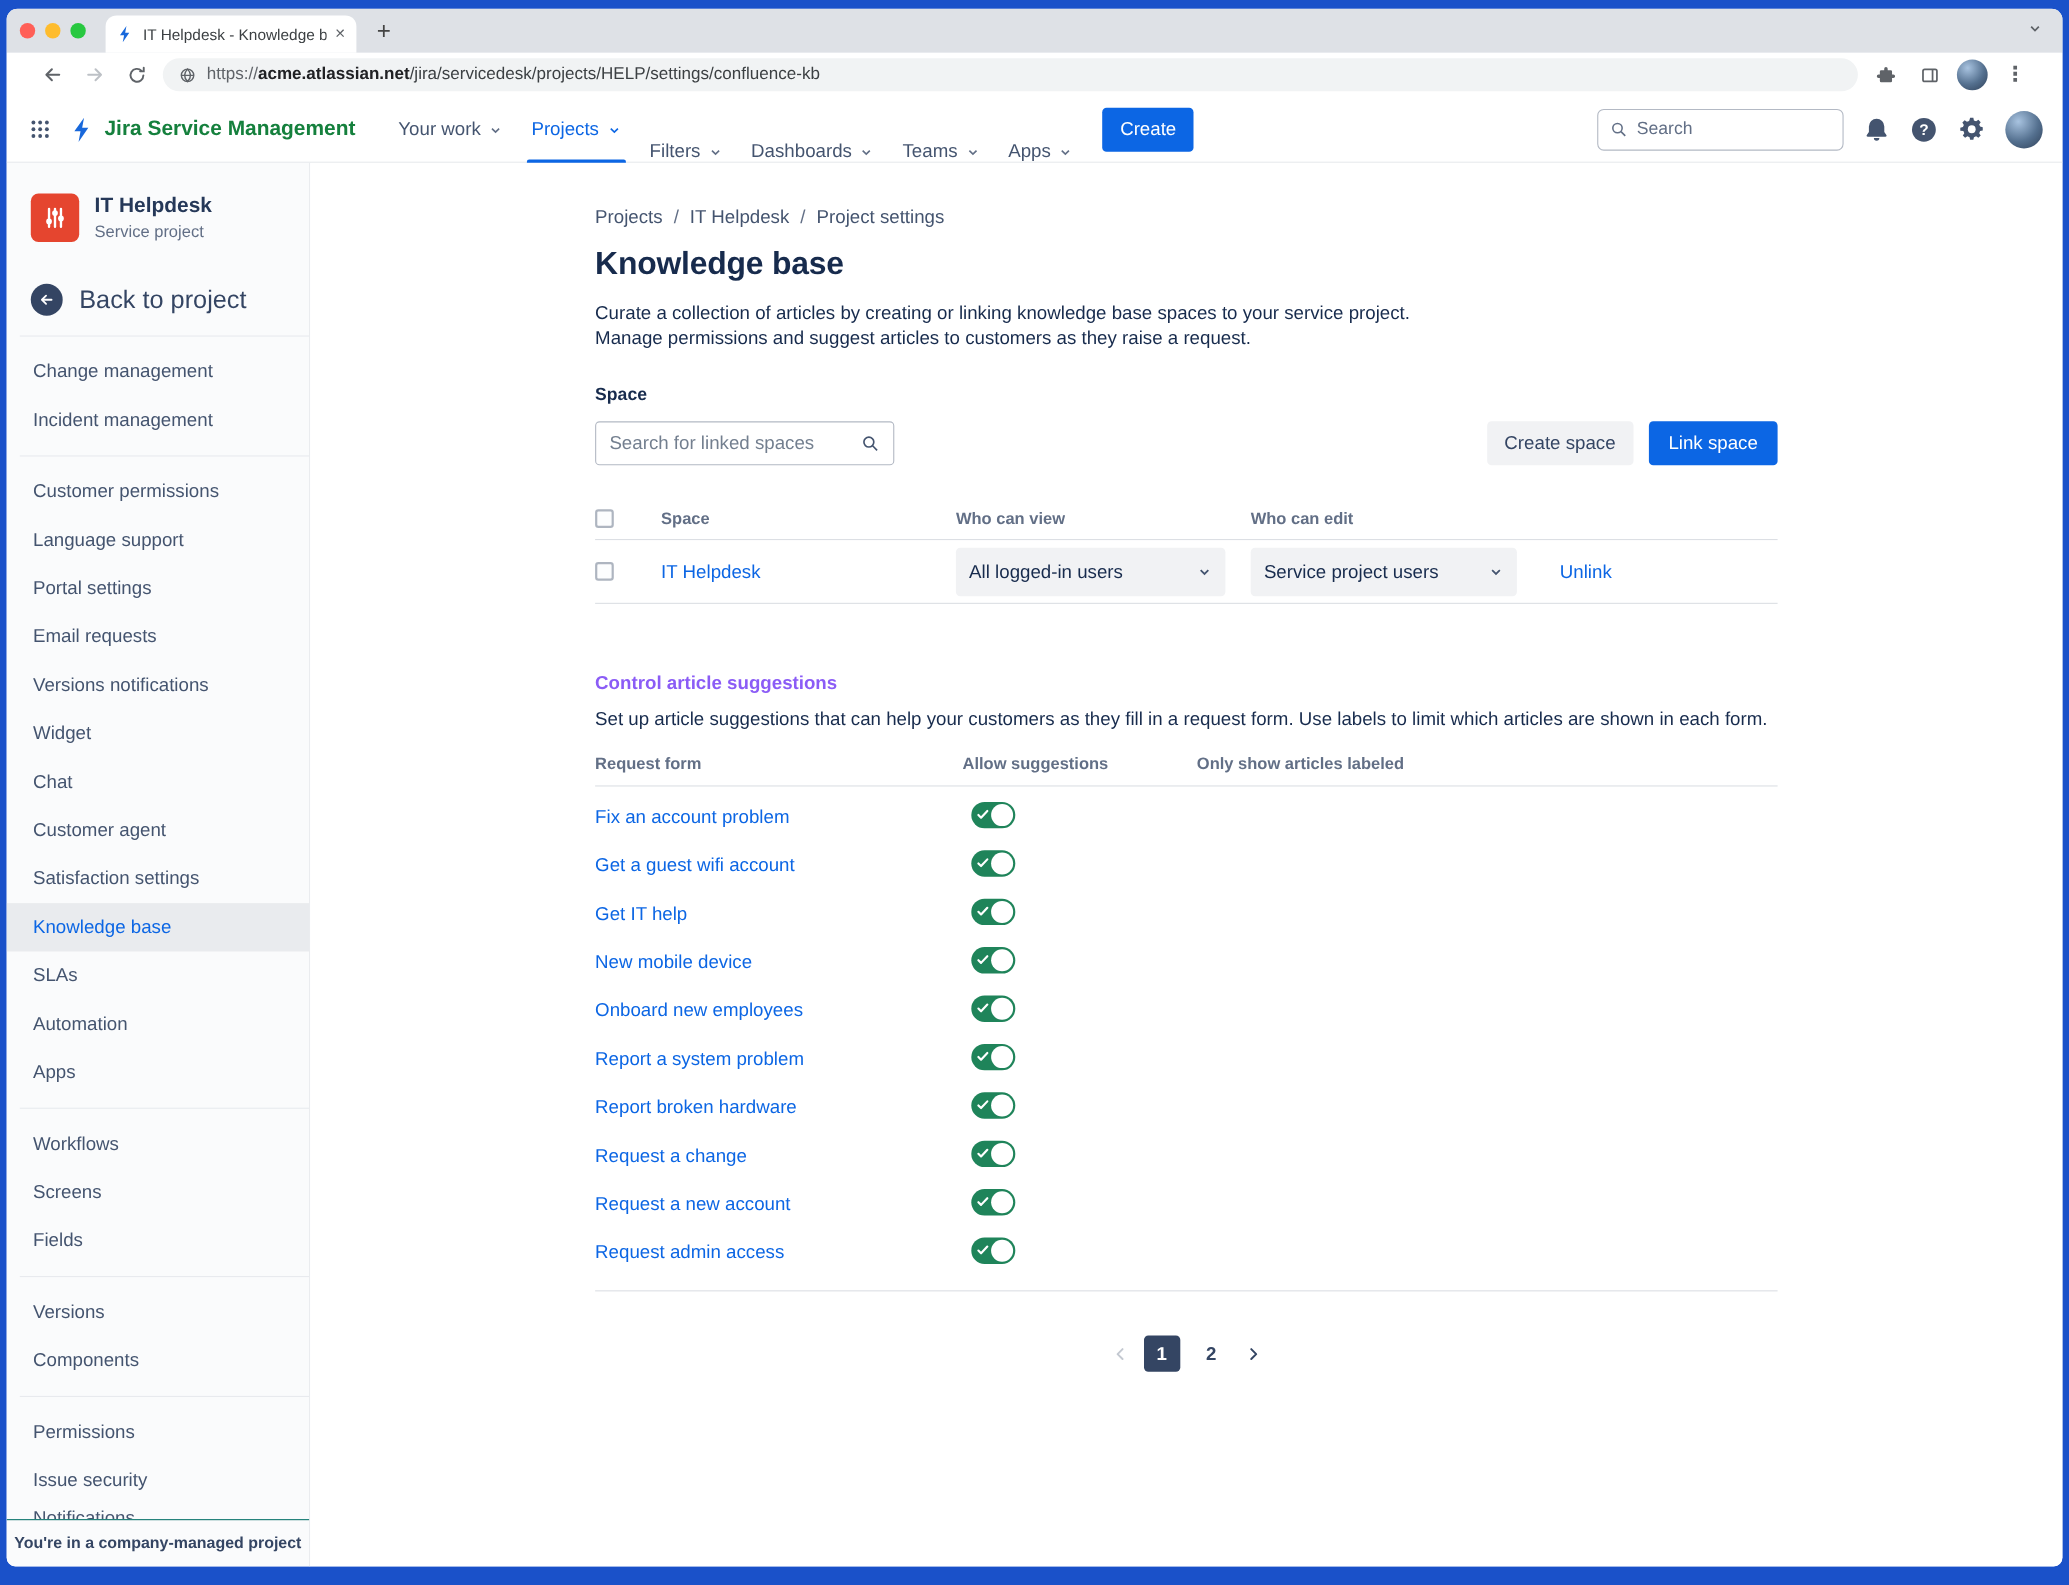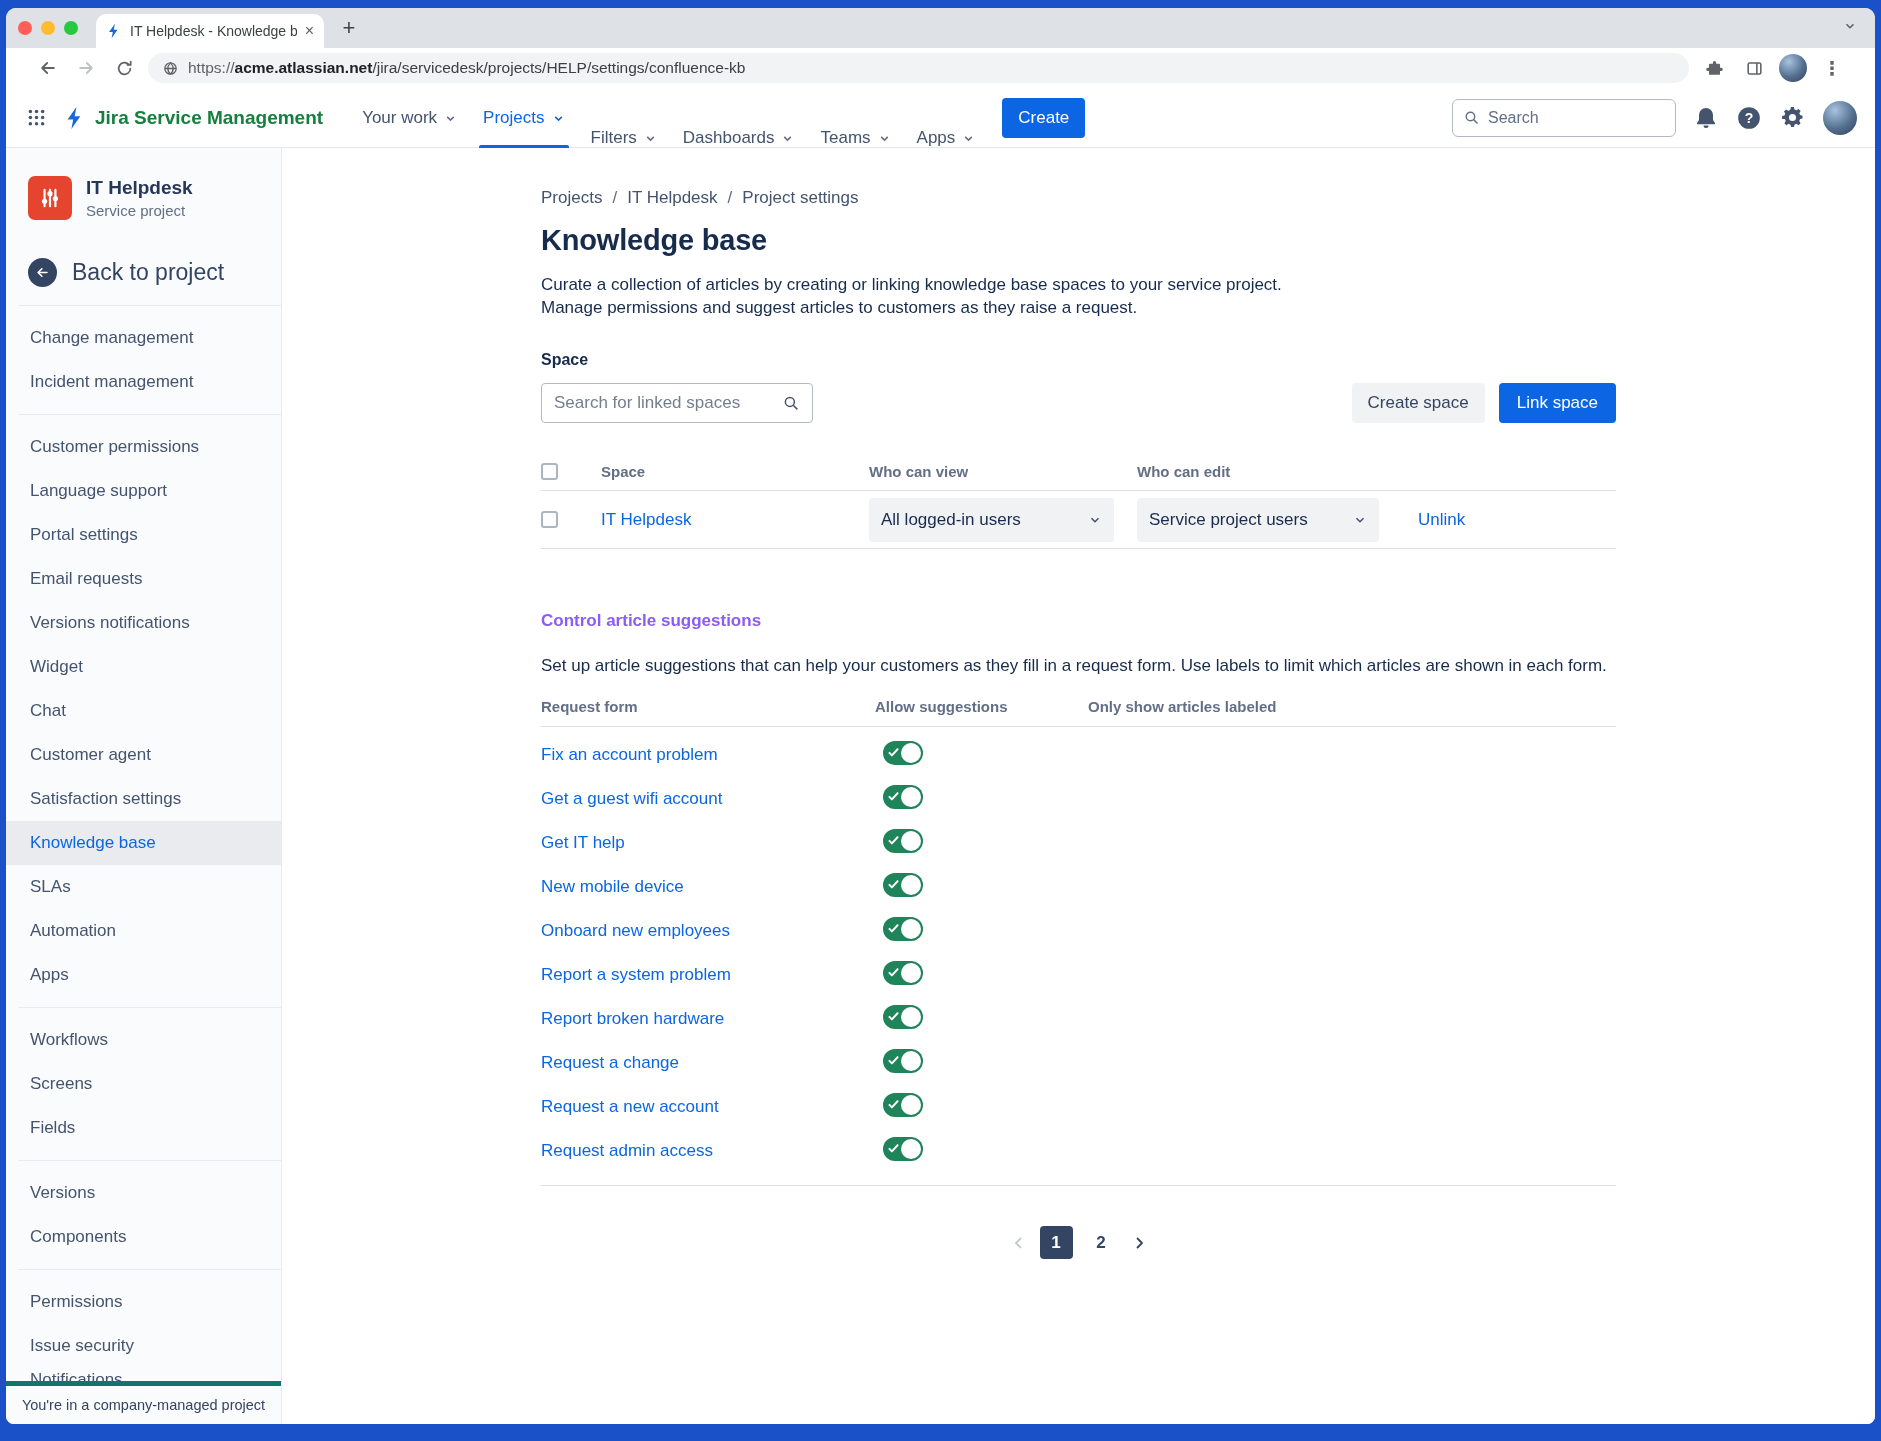--- a/index.html
+++ b/index.html
@@ -72,22 +72,22 @@
   .proj-name { font-size:19px; font-weight:700; color:#253858; }
   .proj-type { font-size:15px; color:#626F86; margin-top:3px; }
   .back-row { display:flex; align-items:center; gap:15px; padding:8px 22px; margin-bottom:4px; cursor:pointer; }
   .back-circle { width:29px; height:29px; border-radius:50%; background:#344563; display:flex;
                  align-items:center; justify-content:center; }
   .back-label { font-size:23px; font-weight:500; color:#344563; }
   .side-div { height:1px; background:#E8EAEE; margin:10px 0 10px 12px; }
   .side-item { padding:12px 24px; font-size:17px; color:#44546F; cursor:pointer; white-space:nowrap; }
   .side-item.selected { background:#E9EBEE; color:var(--accent,#0C66E4); font-weight:500; }
   .side-item.clipped { height:15px; padding-top:2px; padding-bottom:0; overflow:hidden; }
-  .side-footer { height:43px; border-top:5px solid #0f766e; display:flex; align-items:center;
-                 justify-content:center; font-size:14.5px; color:#344563; flex-shrink:0; }
+  .side-footer { height:43px; border-top:1px solid #0f766e; display:flex; align-items:center;
+                 justify-content:center; font-size:14.5px; color:#344563; flex-shrink:0;font-weight:bold; }
 
   
   main { flex:1; overflow:hidden; background:#fff; }
   .content { width:1075px; margin:0 auto; padding-top:40px; }
   .breadcrumb { font-size:17px; color:#44546F; display:flex; gap:10px; align-items:center; }
   .crumb { cursor:pointer; }
   .crumb-sep { color:#626F86; }
   h1.page-title { font-size:29px; font-weight:600; color:#172B4D; margin-top:16px; letter-spacing:-0.2px; }
   .page-desc { margin-top:16px; font-size:17px; line-height:23px; color:#172B4D; }
 
@@ -111,21 +111,21 @@
   .checkbox { width:17px; height:17px; border:2px solid #AEB5C0; border-radius:3px; background:#FCFDFE;
               display:inline-block; }
   .link { color:var(--accent,#0C66E4); font-size:17px; cursor:pointer; }
   .space-link { font-weight:500; }
   .select { width:245px; height:44px; background:#F1F2F4; border-radius:4px; display:flex; align-items:center;
             padding:0 12px; font-size:17px; color:#172B4D; cursor:pointer; }
   .select.edit { width:242px; }
   .select .sel-label { flex:1; }
 
   .sugg-title { margin-top:62px; font-size:17px; font-weight:700; color:#8b5cf6; }
-  .sugg-desc { margin-top:25px; font-size:17px; color:#172B4D; }
+  .sugg-desc { margin-top:13px; font-size:17px; color:#172B4D; }
   .ft-head { margin-top:22px; display:grid; grid-template-columns:334px 213px 1fr; font-size:15px;
              font-weight:600; color:#626F86; padding-bottom:11px; border-bottom:1px solid #DCDFE4; }
   .ft-row { display:grid; grid-template-columns:334px 213px 1fr; align-items:center; height:44px; }
   .ft-rows { padding-top:6px; }
   .toggle { width:40px; height:24px; border-radius:12px; background:var(--green,#1F845A); position:relative;
             display:inline-block; margin-left:8px; cursor:pointer; }
   .toggle .tick { position:absolute; left:4px; top:5px; }
   .toggle .knob { position:absolute; right:2px; top:2px; width:20px; height:20px; border-radius:50%; background:#fff; }
   .list-end { height:1px; background:#DCDFE4; margin-top:12px; }
 

